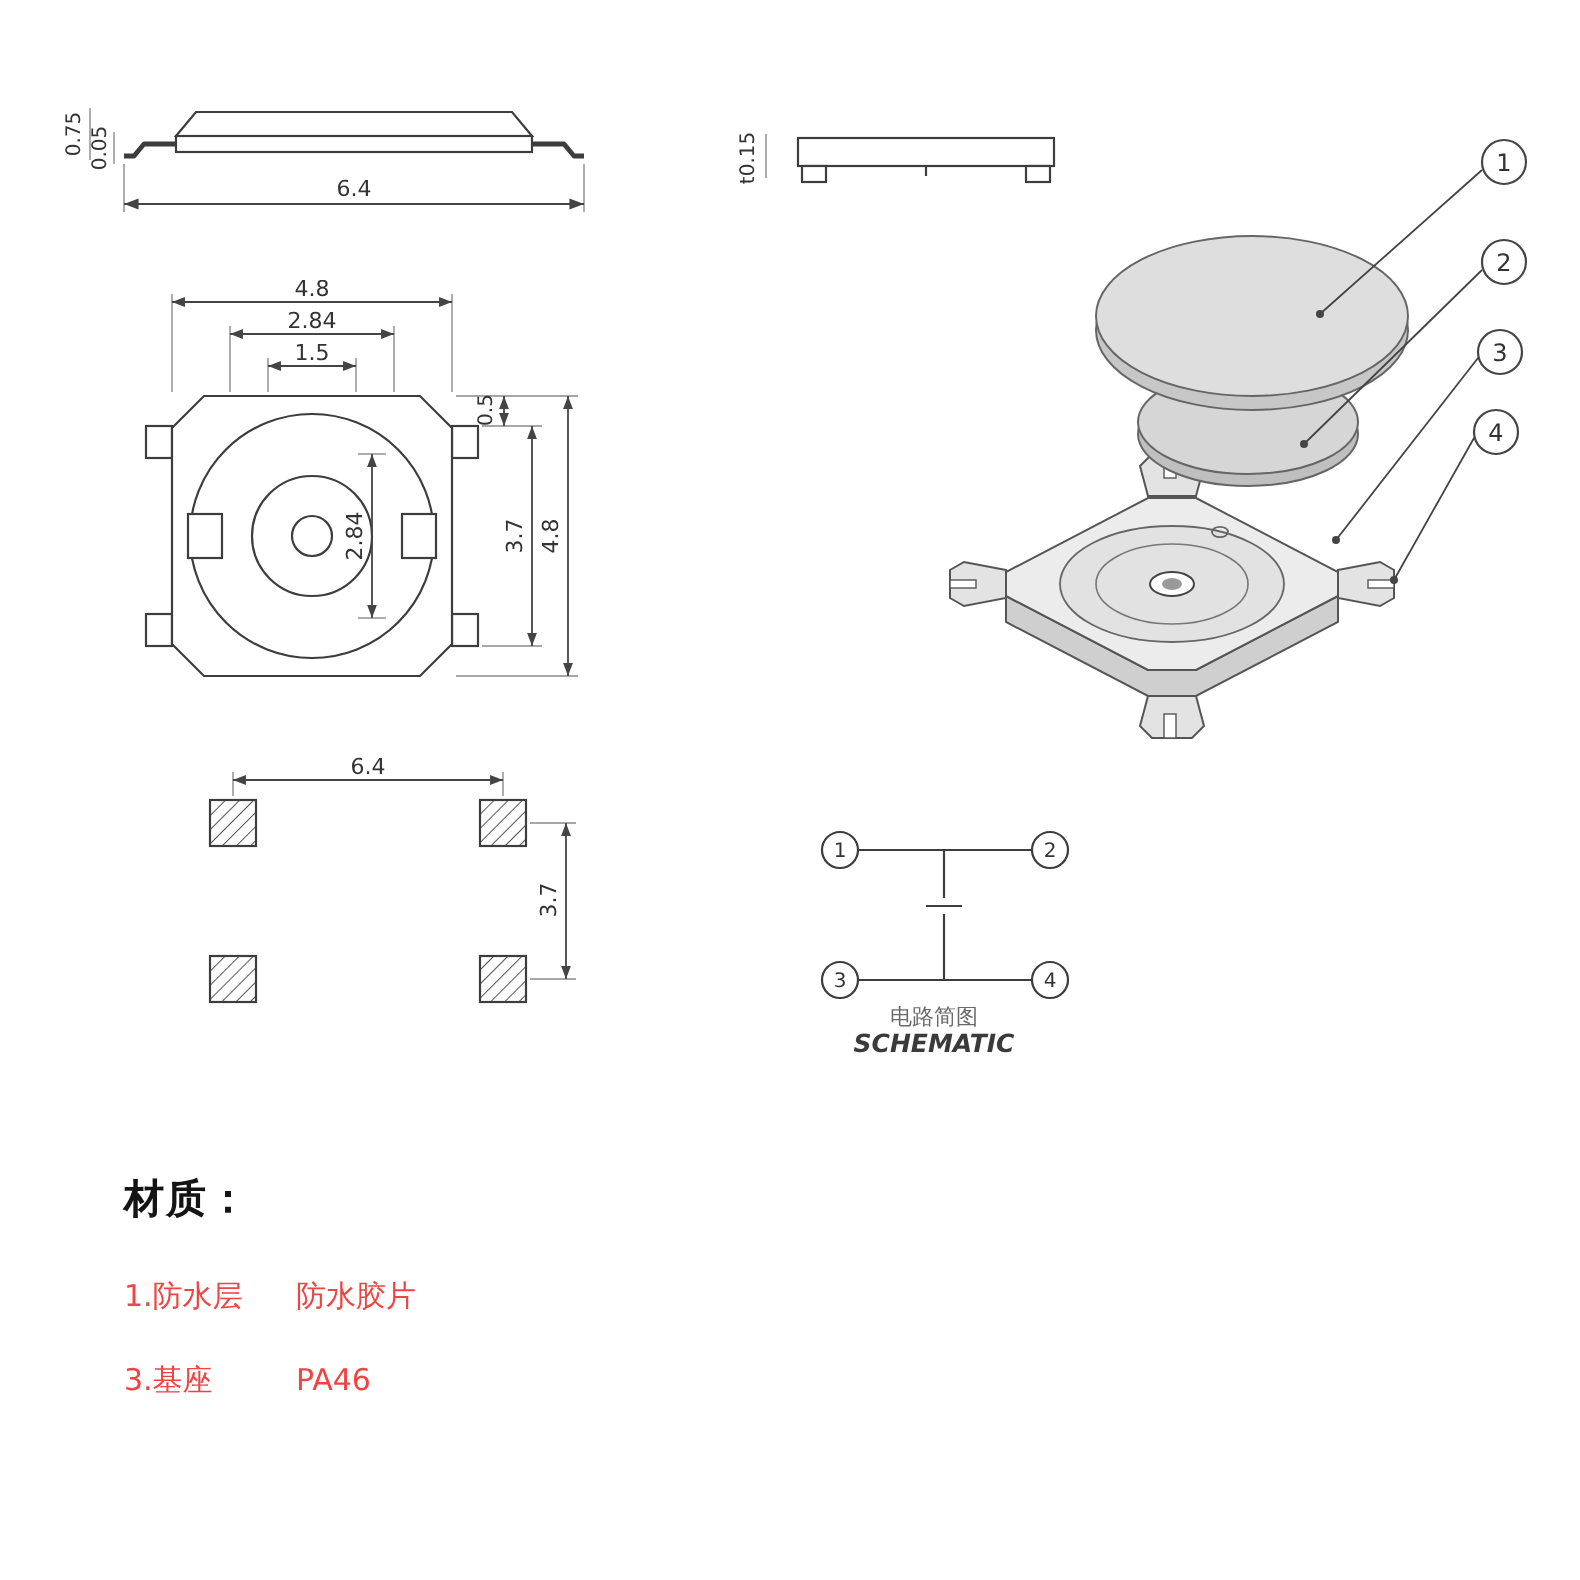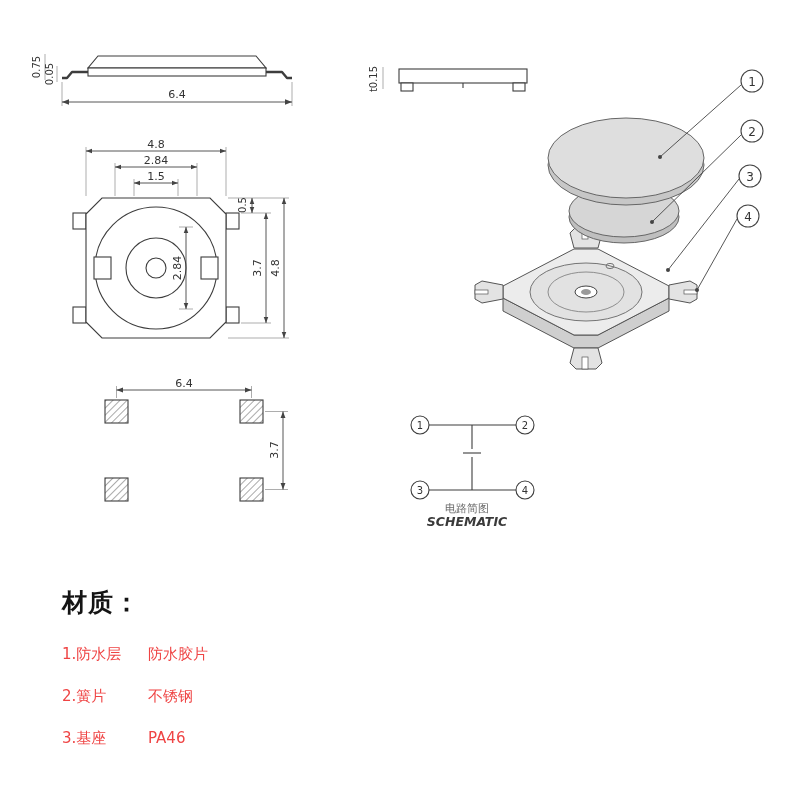--- a/index.html
+++ b/index.html
@@ -15,21 +15,21 @@
   .dt { font-size: 11px; fill: #333; }
   .dt-small { font-size: 10px; fill: #333; }
   .ln { stroke: #3d3d3d; stroke-width: 1.1; fill: none; }
   .fillw { fill: #ffffff; }
   .ext { stroke: #8a8a8a; stroke-width: 0.7; fill: none; }
   .dim { stroke: #444; stroke-width: 0.9; fill: none; }
   .lead { stroke: #3d3d3d; stroke-width: 2.4; fill: none; stroke-linejoin: round; }
   .callout-num { font-size: 12px; fill: #333; text-anchor: middle; }
   .sch-cn { font-size: 11px; fill: #6a6a6a; text-anchor: middle; }
   .sch-en { font-size: 12.5px; font-weight: bold; font-style: italic; fill: #3a3a3a; text-anchor: middle; }
-  .materials-title { font-size: 25px; font-weight: bold; color: #141414; margin-bottom: 26px; letter-spacing: 1px; }
+  .materials-title { font-size: 20px; font-weight: bold; color: #141414; margin-bottom: 26px; letter-spacing: 1px; }
   .material-row { display: flex; font-size: 15px; color: #ef4444; margin-bottom: 23px; }
   .mat-label { width: 86px; }
   .mat-value { }
 </style>
 </head>
 <body>
 
 <div class="canvas">
 
   <svg class="abs" style="left:30px; top:48px;" width="272" height="72" viewBox="0 0 272 72">
@@ -232,22 +232,18 @@
     <text class="sch-en" x="72" y="123">SCHEMATIC</text>
   </svg>
 
   <div class="abs" style="left:62px; top:586px; width:420px;">
     <div class="materials-title">材质：</div>
     <div class="material-row">
       <span class="mat-label">1.防水层</span>
       <span class="mat-value">防水胶片</span>
     </div>
     <div class="material-row">
-      <span class="mat-label">2.簧片</span>
-      <span class="mat-value">不锈钢</span>
-    </div>
-    <div class="material-row">
       <span class="mat-label">3.基座</span>
       <span class="mat-value">PA46</span>
     </div>
   </div>
 
 </div>
 
 </body></html>

